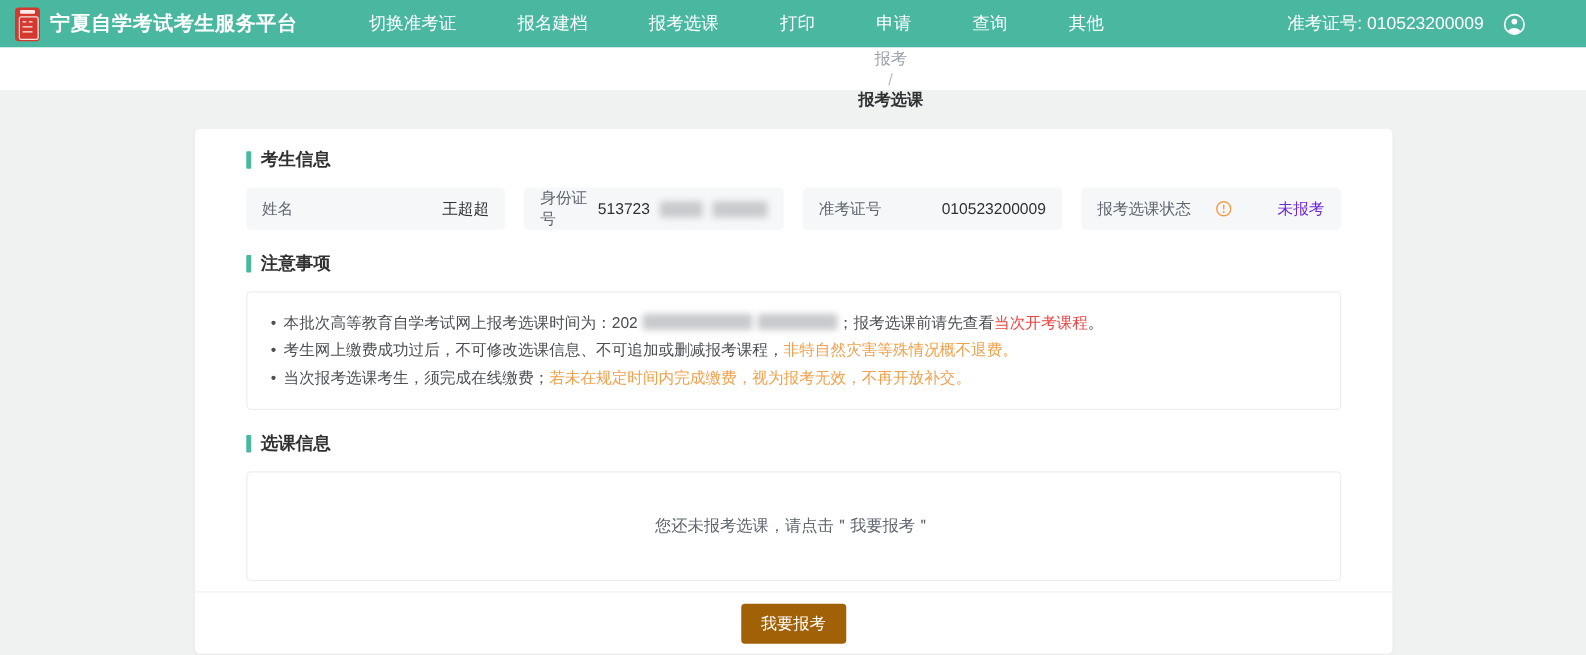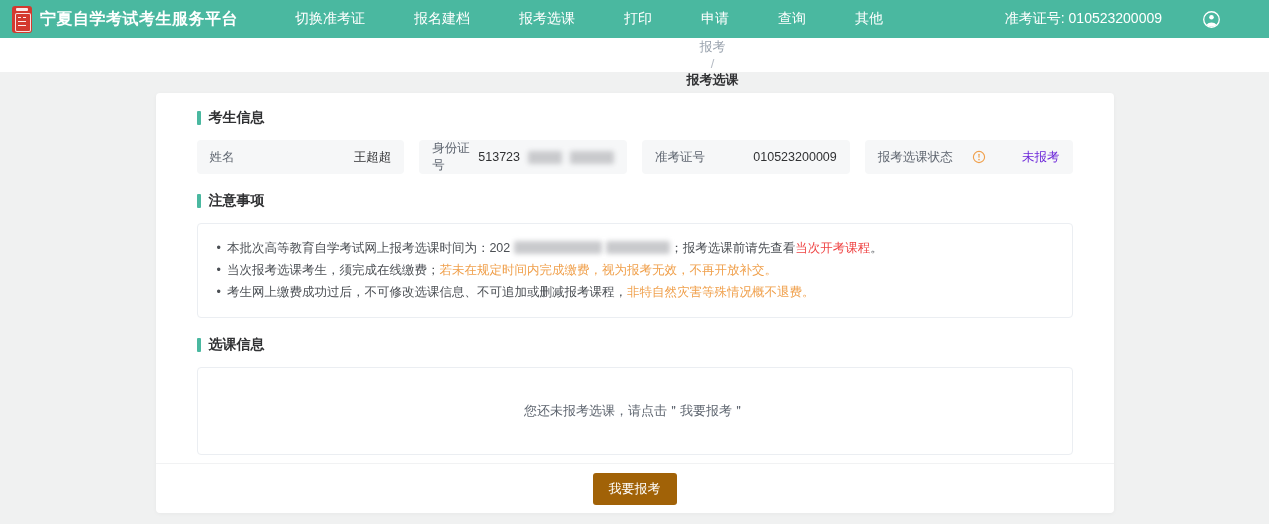--- a/index.html
+++ b/index.html
@@ -29,32 +29,32 @@
     border:1px solid rgba(255,255,255,.85); border-radius:2px;
     background:
       linear-gradient(rgba(255,255,255,.9),rgba(255,255,255,.9)) 2px 3px/3px 1px no-repeat,
       linear-gradient(rgba(255,255,255,.9),rgba(255,255,255,.9)) 7px 3px/3px 1px no-repeat,
       linear-gradient(rgba(255,255,255,.9),rgba(255,255,255,.9)) 2px 7px/8px 1px no-repeat,
       linear-gradient(rgba(255,255,255,.9),rgba(255,255,255,.9)) 2px 11px/8px 1px no-repeat;
   }
   .header-title { font-size:16px; font-weight:bold; letter-spacing:.5px; white-space:nowrap; }
   .nav { display:flex; gap:49px; margin-left:57px; }
   .nav-item { font-size:14px; cursor:pointer; white-space:nowrap; }
-  .header-right { margin-left:auto; display:flex; align-items:flex-start; gap:40px; }
+  .header-right { margin-left:auto; display:flex; align-items:flex-start; gap:15px; }
   .ticket-no { font-size:14px; white-space:nowrap; }
   .avatar { width:19px; height:19px; display:block; cursor:pointer; }
 
   
   .breadcrumb-bar { height:34px; background:#fff; display:flex; align-items:center; padding-left:156px;flex-direction:column; }
   .crumb-parent { font-size:13px; color:#9aa3ae; cursor:pointer; }
   .crumb-sep { font-size:13px; color:#b6bcc5; margin:0 7px; }
   .crumb-current { font-size:13px; color:#303133; font-weight:bold; }
 
   
-  .main { padding-top:21px; }
+  .main { padding-top:31px; }
   .card {
     width:958px; margin:0 auto; background:#fff; border-radius:4px;
     box-shadow:0 1px 4px rgba(0,0,0,.04);
   }
   .card-inner { padding:16px 41px 0; }
   .section-title { display:flex; align-items:center; margin-bottom:13px; }
   .section-bar { width:4px; height:14px; background:#4ab8a0; margin-right:8px; border-radius:1px; }
   .section-label { font-size:14px; font-weight:bold; color:#303133; }
 
   
@@ -164,22 +164,22 @@
           </span>
         </div>
       </div>
 
       <div class="section-title">
         <span class="section-bar"></span>
         <span class="section-label">注意事项</span>
       </div>
       <div class="notes-box">
         <div class="note-line"><span>本批次高等教育自学考试网上报考选课时间为：202</span><span class="blur-chunk w88"></span><span class="blur-chunk w64"></span><span>；报考选课前请先查看</span><span class="seg-link">当次开考课程</span><span>。</span></div>
+        <div class="note-line"><span>考生网上缴费成功过后，不可修改选课信息、不可追加或删减报考课程，</span><span class="seg-warning">非特自然灾害等殊情况概不退费。</span></div>
         <div class="note-line"><span>当次报考选课考生，须完成在线缴费；</span><span class="seg-warning">若未在规定时间内完成缴费，视为报考无效，不再开放补交。</span></div>
-        <div class="note-line"><span>考生网上缴费成功过后，不可修改选课信息、不可追加或删减报考课程，</span><span class="seg-warning">非特自然灾害等殊情况概不退费。</span></div>
       </div>
 
       <div class="section-title">
         <span class="section-bar"></span>
         <span class="section-label">选课信息</span>
       </div>
       <div class="empty-box">
         <span class="empty-text">您还未报考选课，请点击＂我要报考＂</span>
       </div>
 

